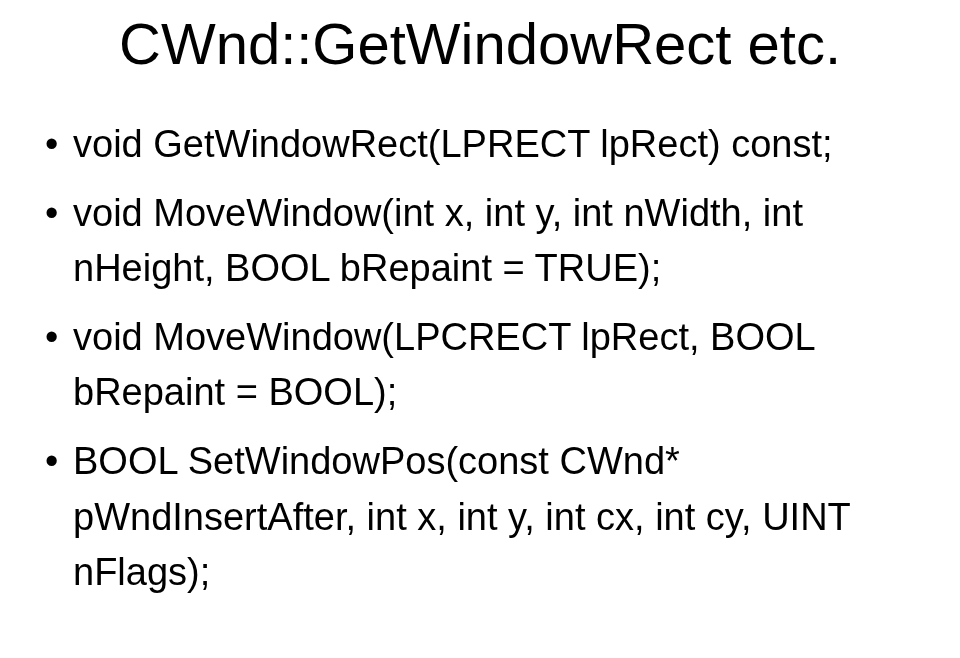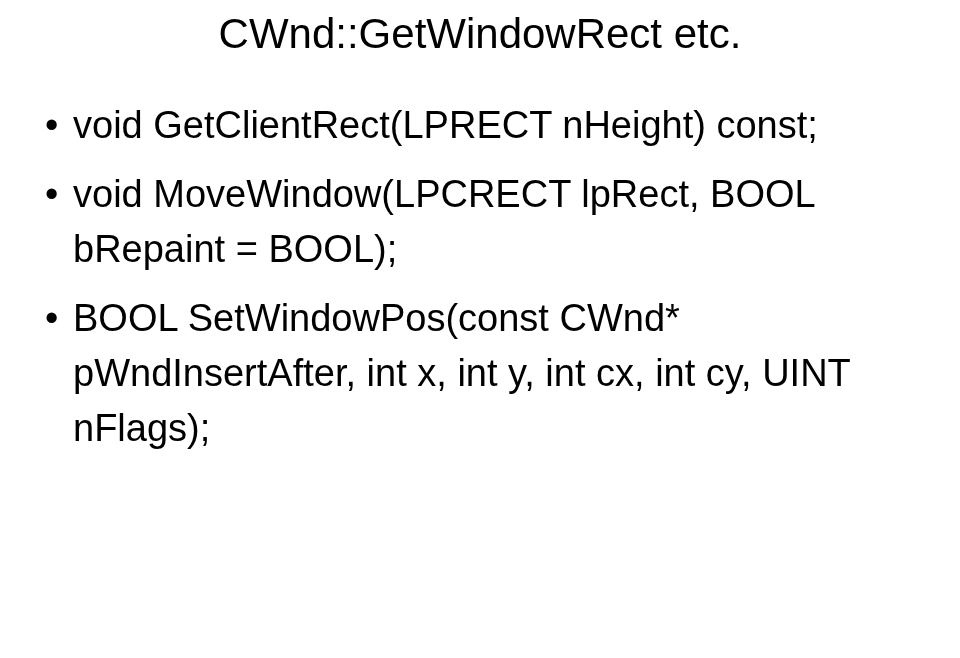--- a/index.html
+++ b/index.html
@@ -10,21 +10,21 @@
     body {
       width: 960px;
       height: 658px;
       background: #ffffff;
       font-family: Arial, Helvetica, sans-serif;
       color: #000000;
       padding: 10px 45px 20px 45px;
       overflow: hidden;
     }
     .title {
-      font-size: 42px;
+      font-size: 58px;
       text-align: center;
       margin-bottom: 40px;
       font-weight: normal;
     }
     .bullet-list {
       list-style: none;
     }
     .bullet-item {
       font-size: 38px;
       line-height: 1.45;
@@ -39,16 +39,17 @@
       top: 0;
       font-size: 38px;
     }
   </style>
 </head>
 <body>
 
 <h1 class="title">CWnd::GetWindowRect etc.</h1>
 
 <ul class="bullet-list">
-  <li class="bullet-item">void GetClientRect(LPRECT nHeight) const;</li>
+  <li class="bullet-item">void GetWindowRect(LPRECT lpRect) const;</li>
+  <li class="bullet-item">void MoveWindow(int x, int y, int nWidth, int nHeight, BOOL bRepaint = TRUE);</li>
   <li class="bullet-item">void MoveWindow(LPCRECT lpRect, BOOL bRepaint = BOOL);</li>
   <li class="bullet-item">BOOL SetWindowPos(const CWnd* pWndInsertAfter, int x, int y, int cx, int cy, UINT nFlags);</li>
 </ul>
 
 </body></html>

